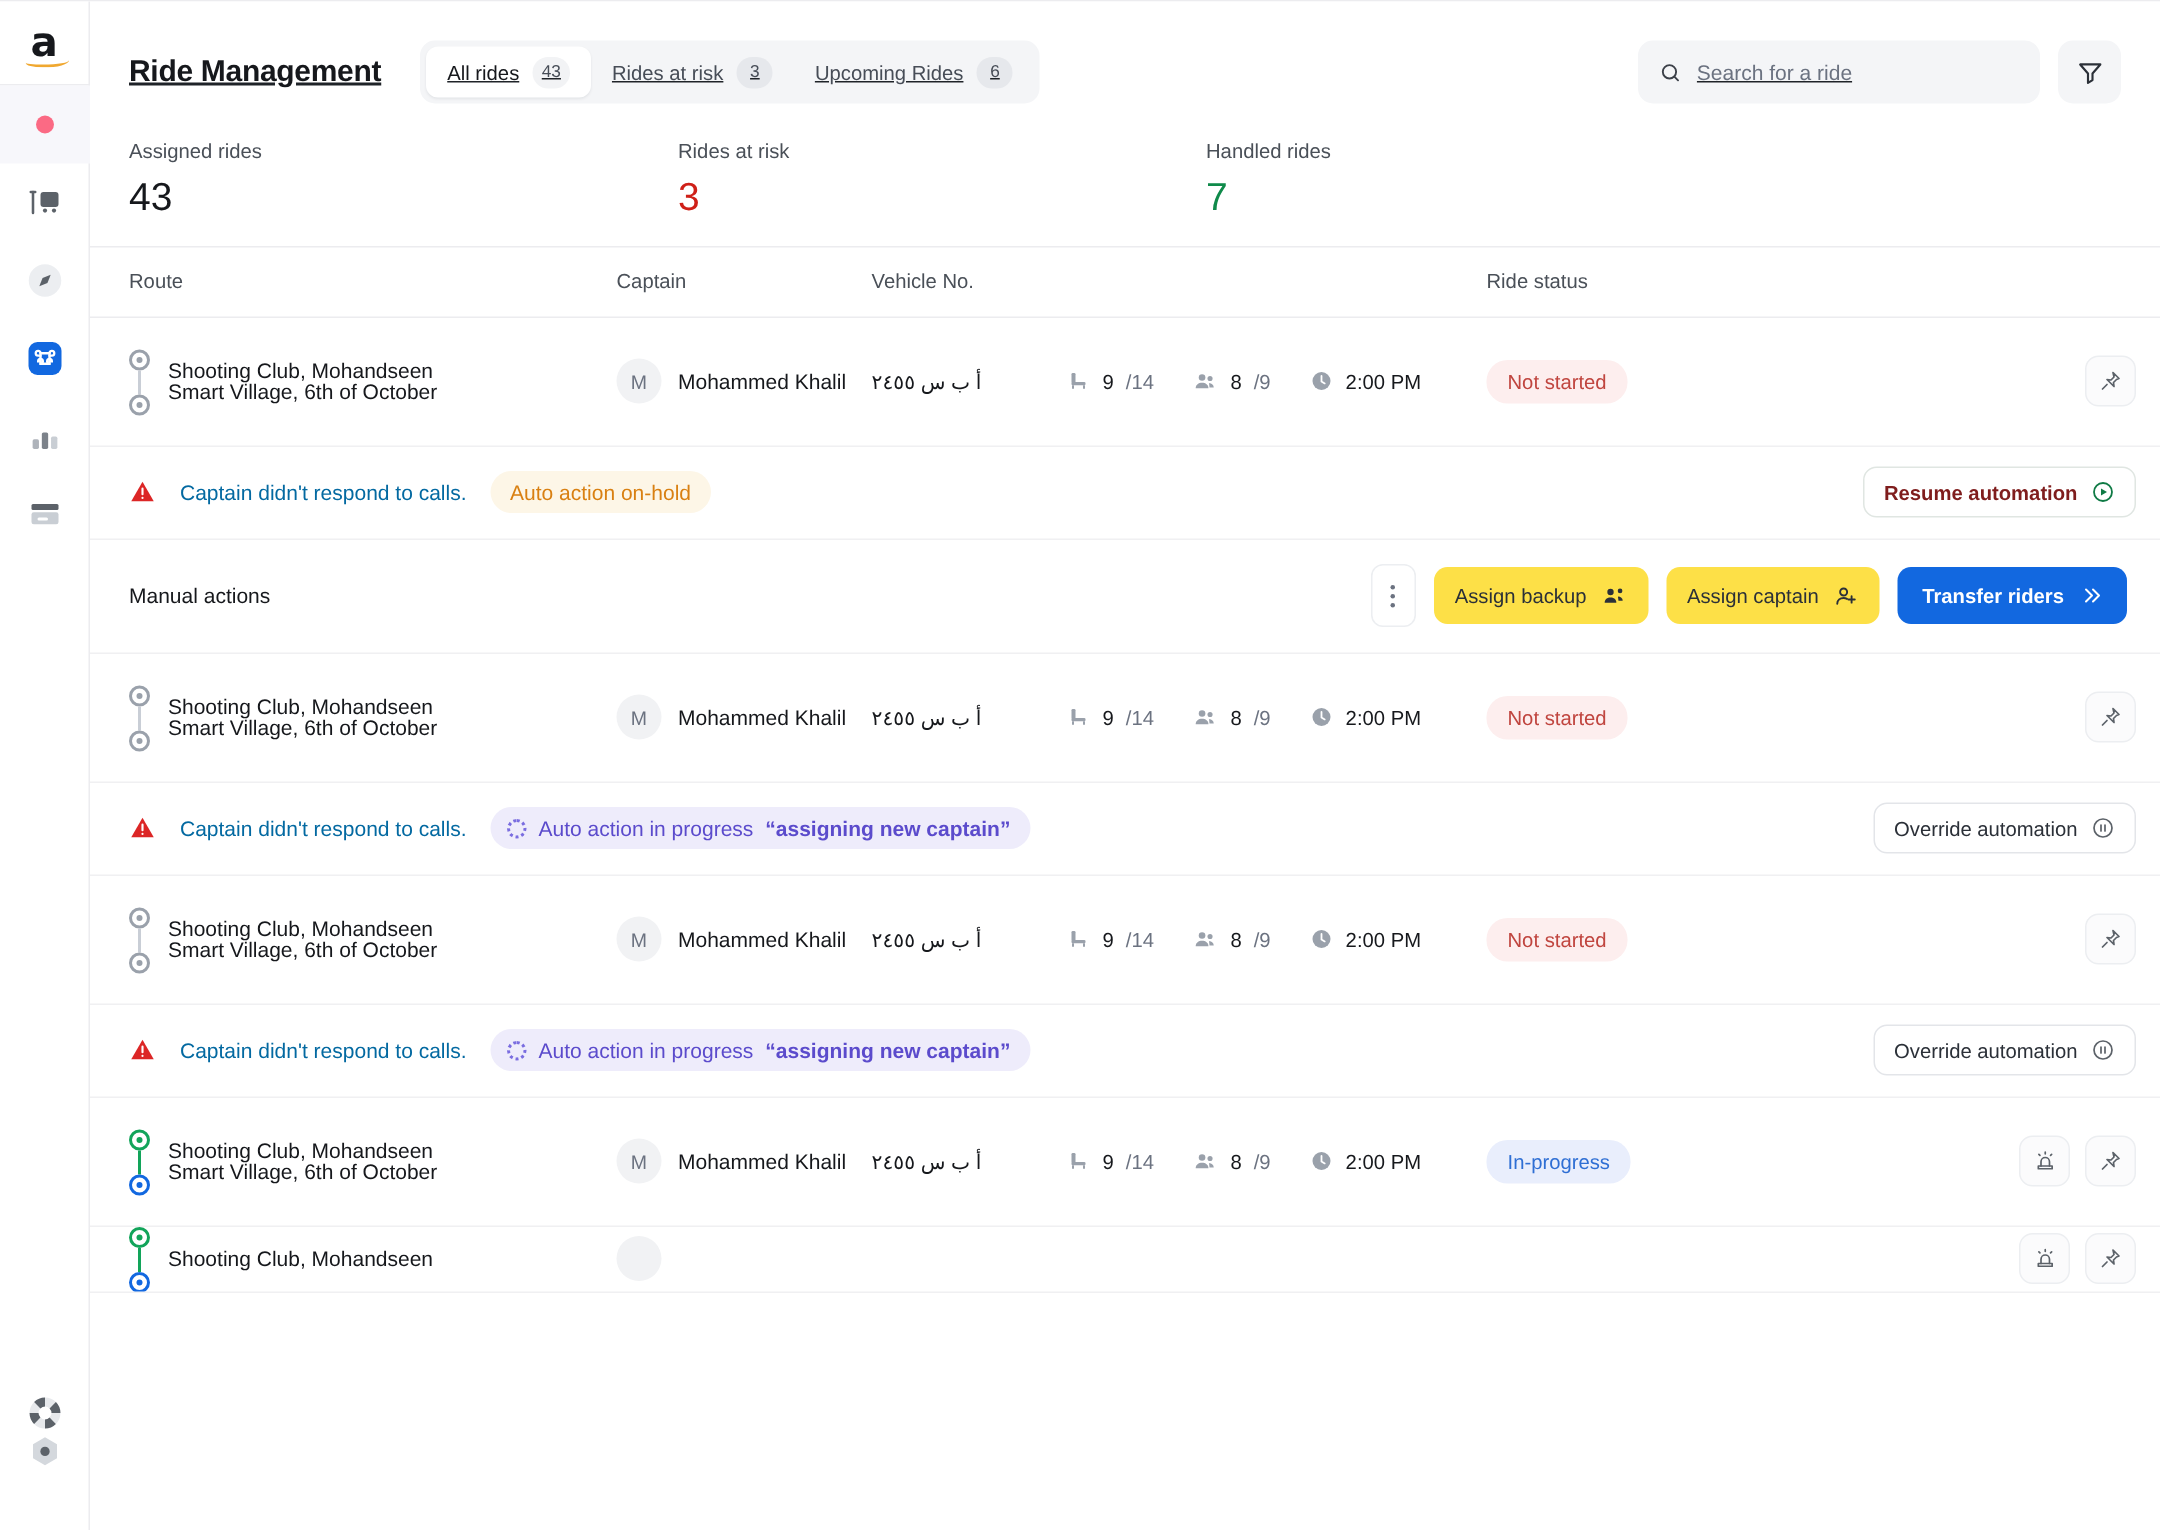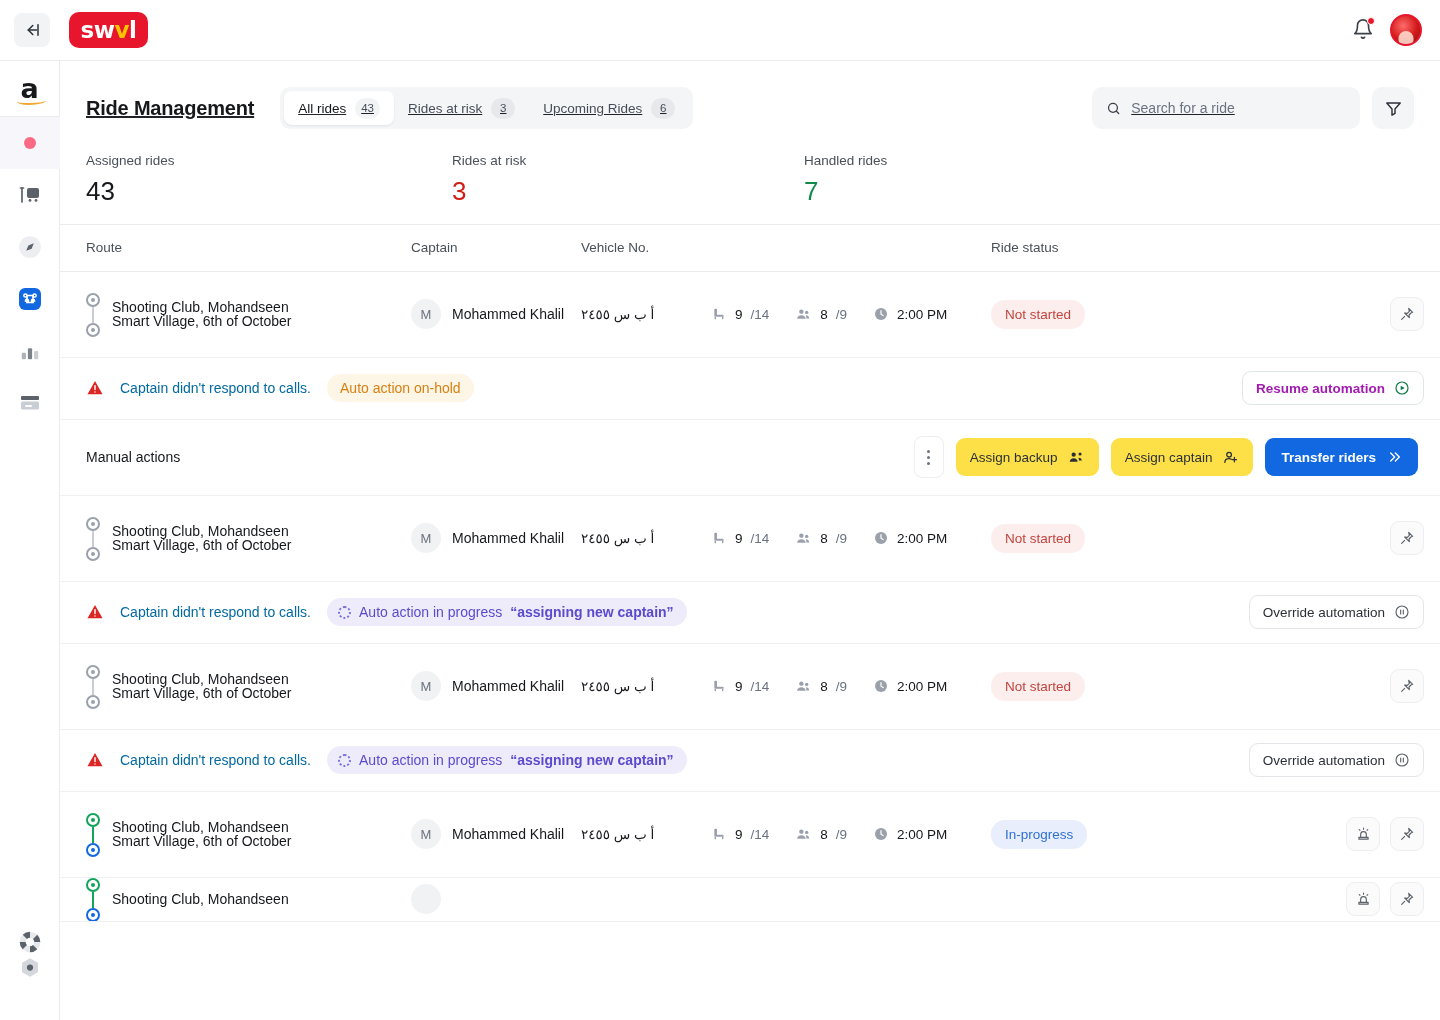--- a/index.html
+++ b/index.html
@@ -226,21 +226,21 @@
     width: 13px; height: 13px; border-radius: 50%;
     border: 2px dotted #7a6de0; display: inline-block; flex: 0 0 13px;
   }
   .alert-right { margin-left: auto; }
   .btn-outline {
     height: 34px; padding: 0 13px; border-radius: 9px;
     background: #fff; border: 1px solid #e3e5e9;
     display: flex; align-items: center; gap: 9px;
     font-size: 13.5px; cursor: pointer; font-family: "Liberation Sans", sans-serif;
   }
-  .btn-outline.green { color: #a21caf; border-color: #e0e6e2; font-weight: 600; justify-content: space-between; }
+  .btn-outline.green { color: #7f1d1d; border-color: #e0e6e2; font-weight: 600; justify-content: space-between; }
   .btn-outline.dark { color: #2b3038; }
 
   
   .manual-row {
     display: flex; align-items: center;
     padding: 0 22px 0 26px; height: 76px;
     border-bottom: 1px solid #f0f0f2;
   }
   .manual-label { font-size: 14px; color: #16181c; }
   .manual-actions { margin-left: auto; display: flex; align-items: center; gap: 12px; }
@@ -263,43 +263,20 @@
     font-size: 13.5px; cursor: pointer; font-family: "Liberation Sans", sans-serif;
   }
   .clipped { height: 44px; overflow: hidden; }
   svg { display: block; }
 </style>
 </head>
 <body>
 
 <div class="app">
 
-  <div class="topbar">
-    <button class="back-btn">
-      <svg width="18" height="18" viewBox="0 0 24 24" fill="none" stroke="currentColor" stroke-width="2" stroke-linecap="round" stroke-linejoin="round">
-        <path d="M13 18l-6-6 6-6"></path>
-          <path d="M7 12h11"></path>
-          <path d="M20 5v14"></path>
-      </svg>
-    </button>
-    <div class="brand">
-      <span class="wordmark"><span>sw</span><span class="y">v</span><span>l</span></span>
-    </div>
-
-    <div class="topbar-right">
-      <div class="bell">
-        <svg width="22" height="22" viewBox="0 0 24 24" fill="none" stroke="#3c4149" stroke-width="1.8" stroke-linecap="round" stroke-linejoin="round">
-          <path d="M18 8A6 6 0 006 8c0 7-3 9-3 9h18s-3-2-3-9"></path>
-          <path d="M13.7 21a2 2 0 01-3.4 0"></path>
-        </svg>
-        <span class="dot"></span>
-      </div>
-      <div class="avatar"></div>
-    </div>
-  </div>
 
   <div class="body">
 
     <div class="sidebar">
 
       <div class="nav-item logo">
         <span class="amazon-a">a</span>
       </div>
 
       <div class="nav-item active">

